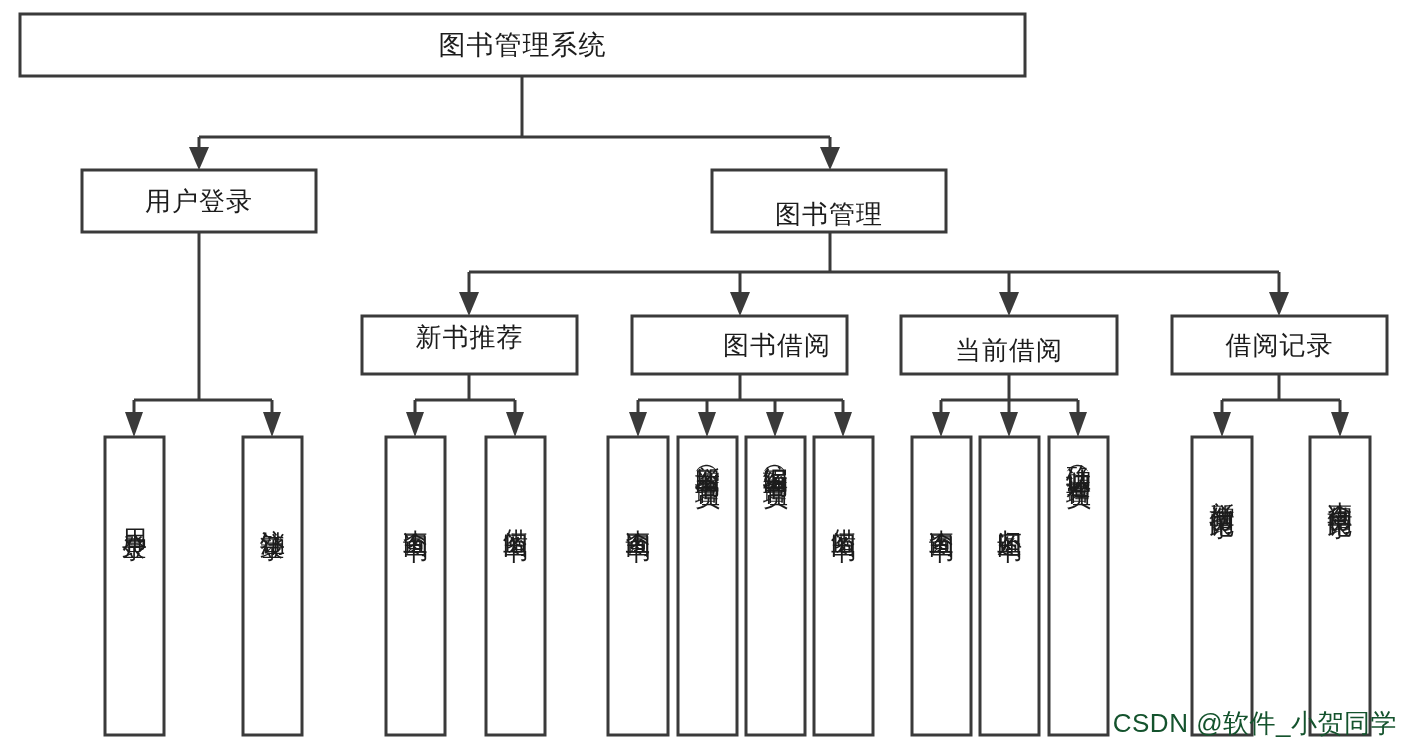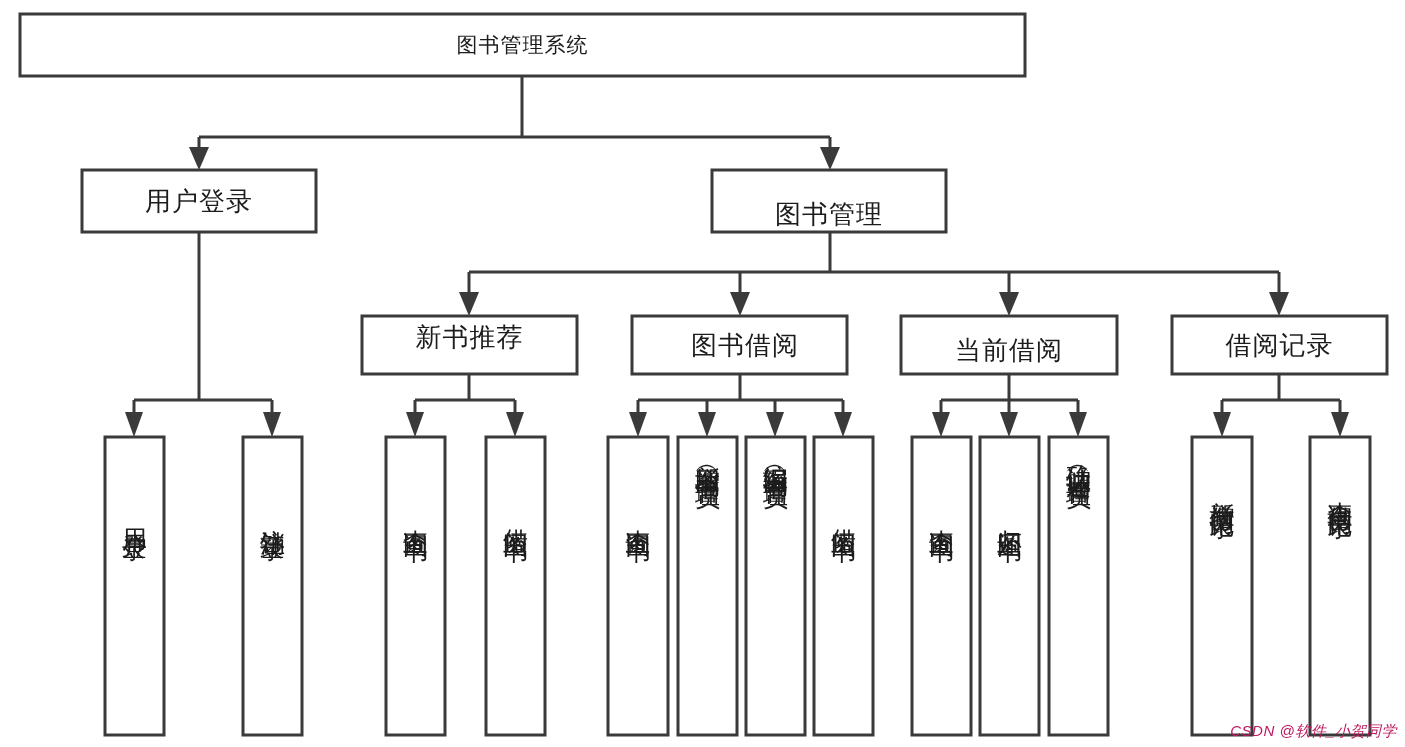--- a/index.html
+++ b/index.html
@@ -66,32 +66,31 @@
     pointer-events: none;
   }
   .hlabel-text {
     font-family: "Liberation Sans", "DejaVu Sans", sans-serif;
     font-size: 26px;
     color: #1c1c1c;
     white-space: nowrap;
     letter-spacing: 1px;
   }
   .hlabel-text.title {
-    font-size: 21px;
+    font-size: 27px;
   }
   #watermark {
     position: absolute;
     right: 8px;
     bottom: 6px;
     font-family: "Liberation Sans", "DejaVu Sans", sans-serif;
-    font-size: 15px;
-    color: #be185d;
+    font-size: 26px;
+    color: #14532d;
     white-space: nowrap;
     letter-spacing: 0.5px;
-    font-style: italic;
   }
 </style>
 </head>
 <body>
 
 <div id="diagram-root">
 
   <svg class="flow" viewBox="0 0 1405 747">
 
     <g>
@@ -204,21 +203,21 @@
   <div class="hlabel-wrap" style="left:82px; top:170px; width:234px; height:62px;">
     <span class="hlabel-text">用户登录</span>
   </div>
   <div class="hlabel-wrap" style="left:712px; top:170px; width:234px; height:62px;align-items:flex-end;">
     <span class="hlabel-text">图书管理</span>
   </div>
 
   <div class="hlabel-wrap" style="left:362px; top:308px; width:215px; height:58px;">
     <span class="hlabel-text">新书推荐</span>
   </div>
-  <div class="hlabel-wrap" style="left:632px; top:316px; width:226px; height:58px;">
+  <div class="hlabel-wrap" style="left:664px; top:316px; width:226px; height:58px;">
     <span class="hlabel-text">图书借阅</span>
   </div>
   <div class="hlabel-wrap" style="left:901px; top:316px; width:216px; height:68px;">
     <span class="hlabel-text">当前借阅</span>
   </div>
   <div class="hlabel-wrap" style="left:1172px; top:316px; width:215px; height:58px;">
     <span class="hlabel-text">借阅记录</span>
   </div>
 
   <div class="vlabel-wrap" style="left:105px; top:437px; width:59px; height:298px; padding-top:72px; box-sizing:border-box;">

